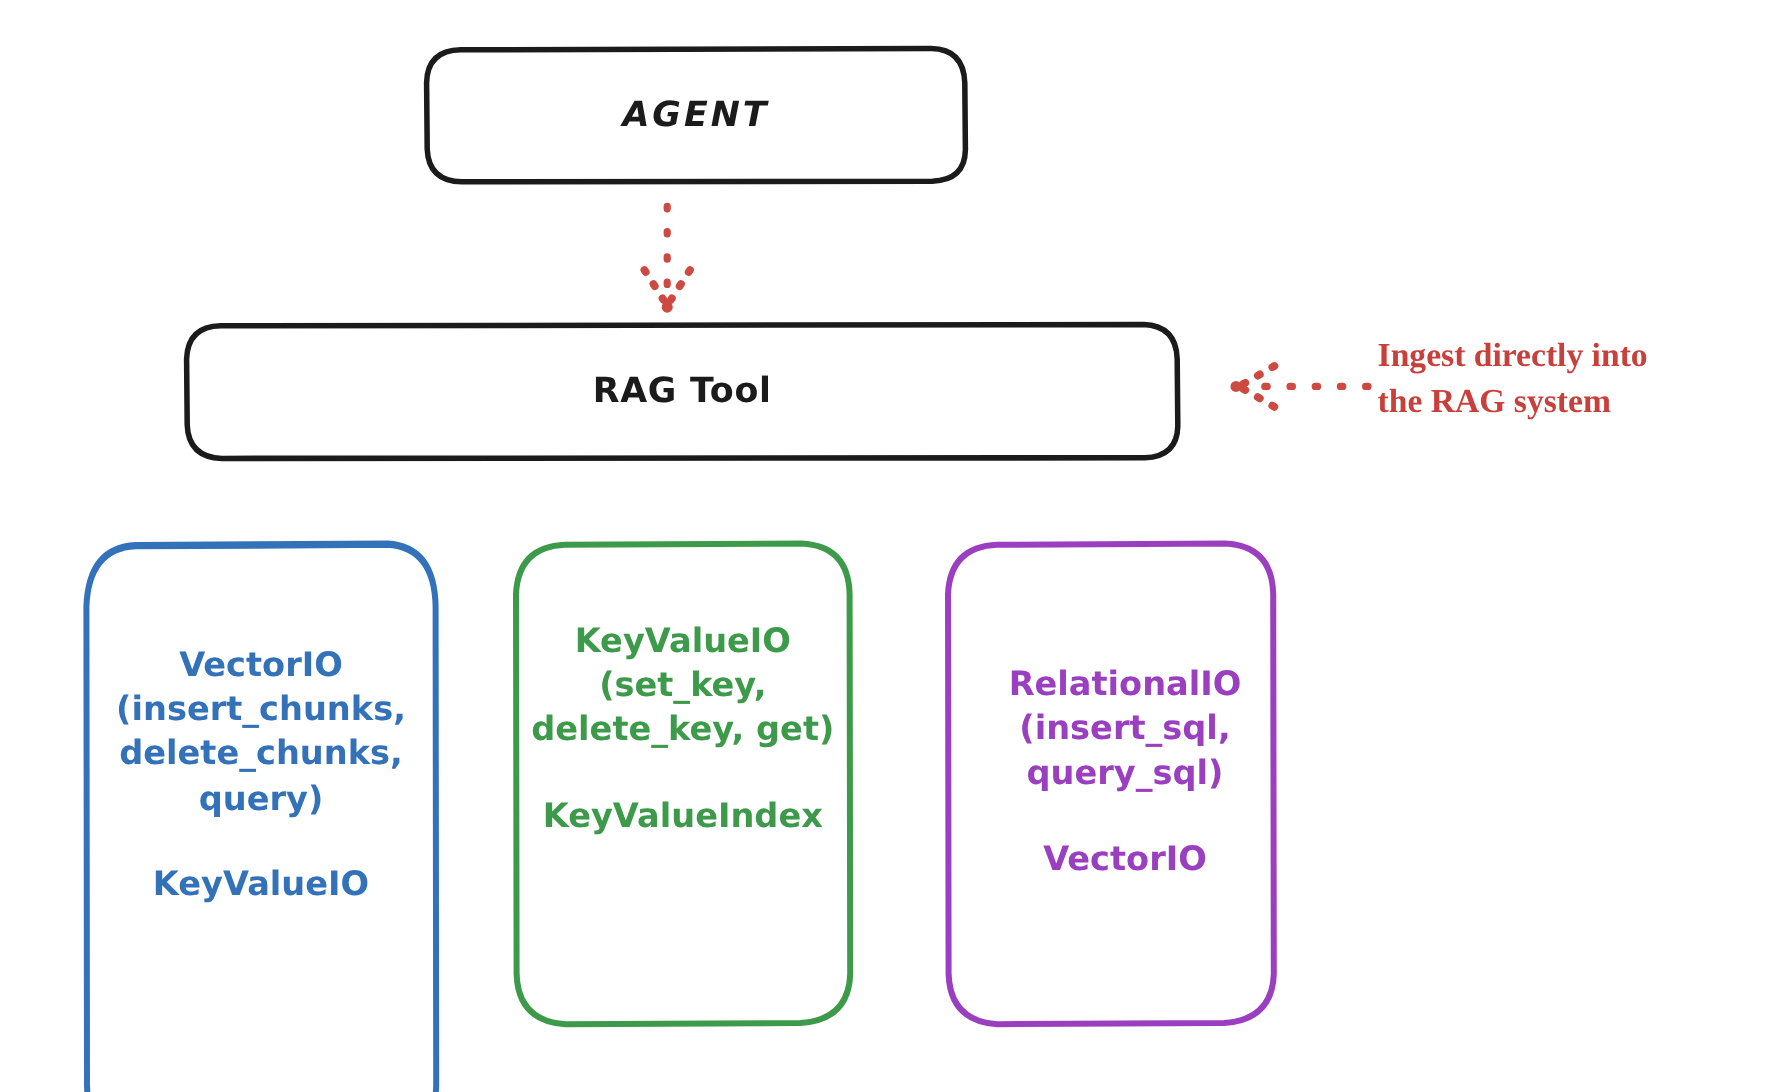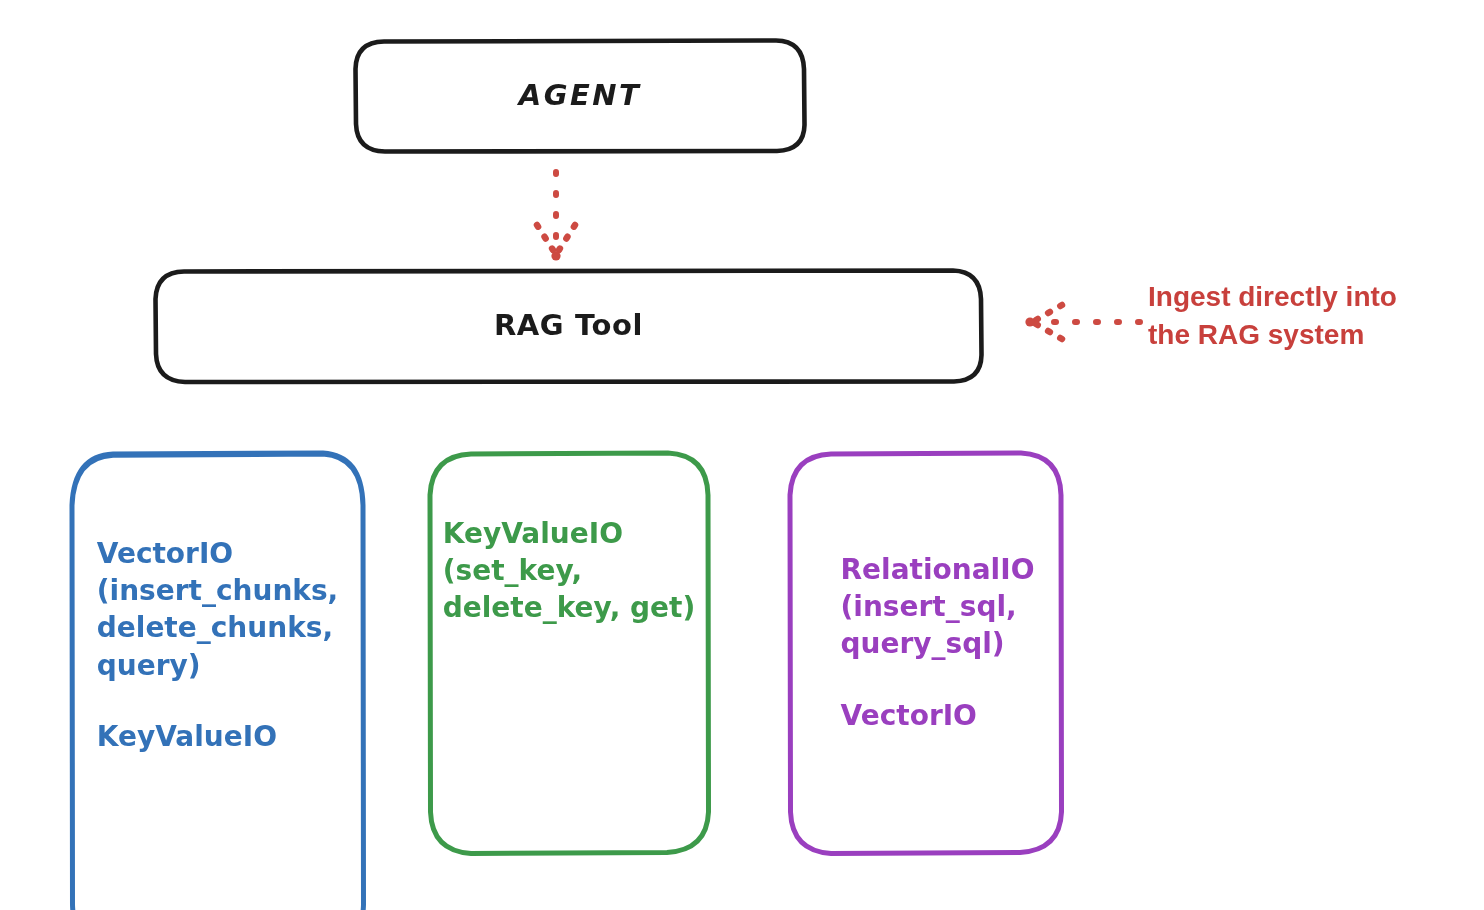--- a/index.html
+++ b/index.html
@@ -27,21 +27,21 @@
     position: absolute;
     left: 0;
     top: 0;
     width: 100%;
     height: 100%;
     overflow: visible;
     pointer-events: none;
   }
   .node-label {
     position: relative;
-    text-align: left;
+    text-align: center;
     line-height: 1.28;
     white-space: pre-line;
     user-select: none;
   }
 
   
   #agent-node {
     left: 354px;
     top: 39px;
     width: 452px;
@@ -129,21 +129,21 @@
     pointer-events: none;
   }
 
   
   #ingest-annotation {
     position: absolute;
     left: 1148px;
     top: 278px;
     width: 330px;
     text-align: left;
-    font-family: Liberation Sans, sans-serif;
+    font-family: Liberation Serif, serif;
     font-weight: 700;
     font-size: 28px;
     line-height: 1.34;
     color: #c8403c;
     white-space: pre-line;
     user-select: none;
   }
 </style>
 </head>
 <body>
@@ -173,21 +173,21 @@
 delete_chunks,
 query)</span><span class="store-index">KeyValueIO</span></span>
   </div>
 
   <div class="node store-node" id="keyvalue-node">
     <svg class="node-svg" viewBox="0 0 284 405" preserveAspectRatio="none">
       <path d="M 44 3 L 241 2 Q 280 4 281 44 L 281.5 361 Q 280 399 240 401.5 L 44 402.5 Q 5 400 3.5 361 L 3 44 Q 5 4.5 44 3 Z" fill="#ffffff" stroke="#3d9a4a" stroke-width="5" stroke-linecap="round" stroke-linejoin="round"></path>
     </svg>
     <span class="node-label"><span>KeyValueIO
 (set_key,
-delete_key, get)</span></span>
+delete_key, get)</span><span class="store-index">KeyValueIndex</span></span>
   </div>
 
   <div class="node store-node" id="relational-node">
     <svg class="node-svg" viewBox="0 0 277 405" preserveAspectRatio="none">
       <path d="M 44 3 L 234 2 Q 273 4 274 44 L 274.5 361 Q 273 399 233 401.5 L 44 402.5 Q 5 400 3.5 361 L 3 44 Q 5 4.5 44 3 Z" fill="#ffffff" stroke="#9a3fbf" stroke-width="5" stroke-linecap="round" stroke-linejoin="round"></path>
     </svg>
     <span class="node-label"><span>RelationalIO
 (insert_sql,
 query_sql)</span><span class="store-index">VectorIO</span></span>
   </div>

